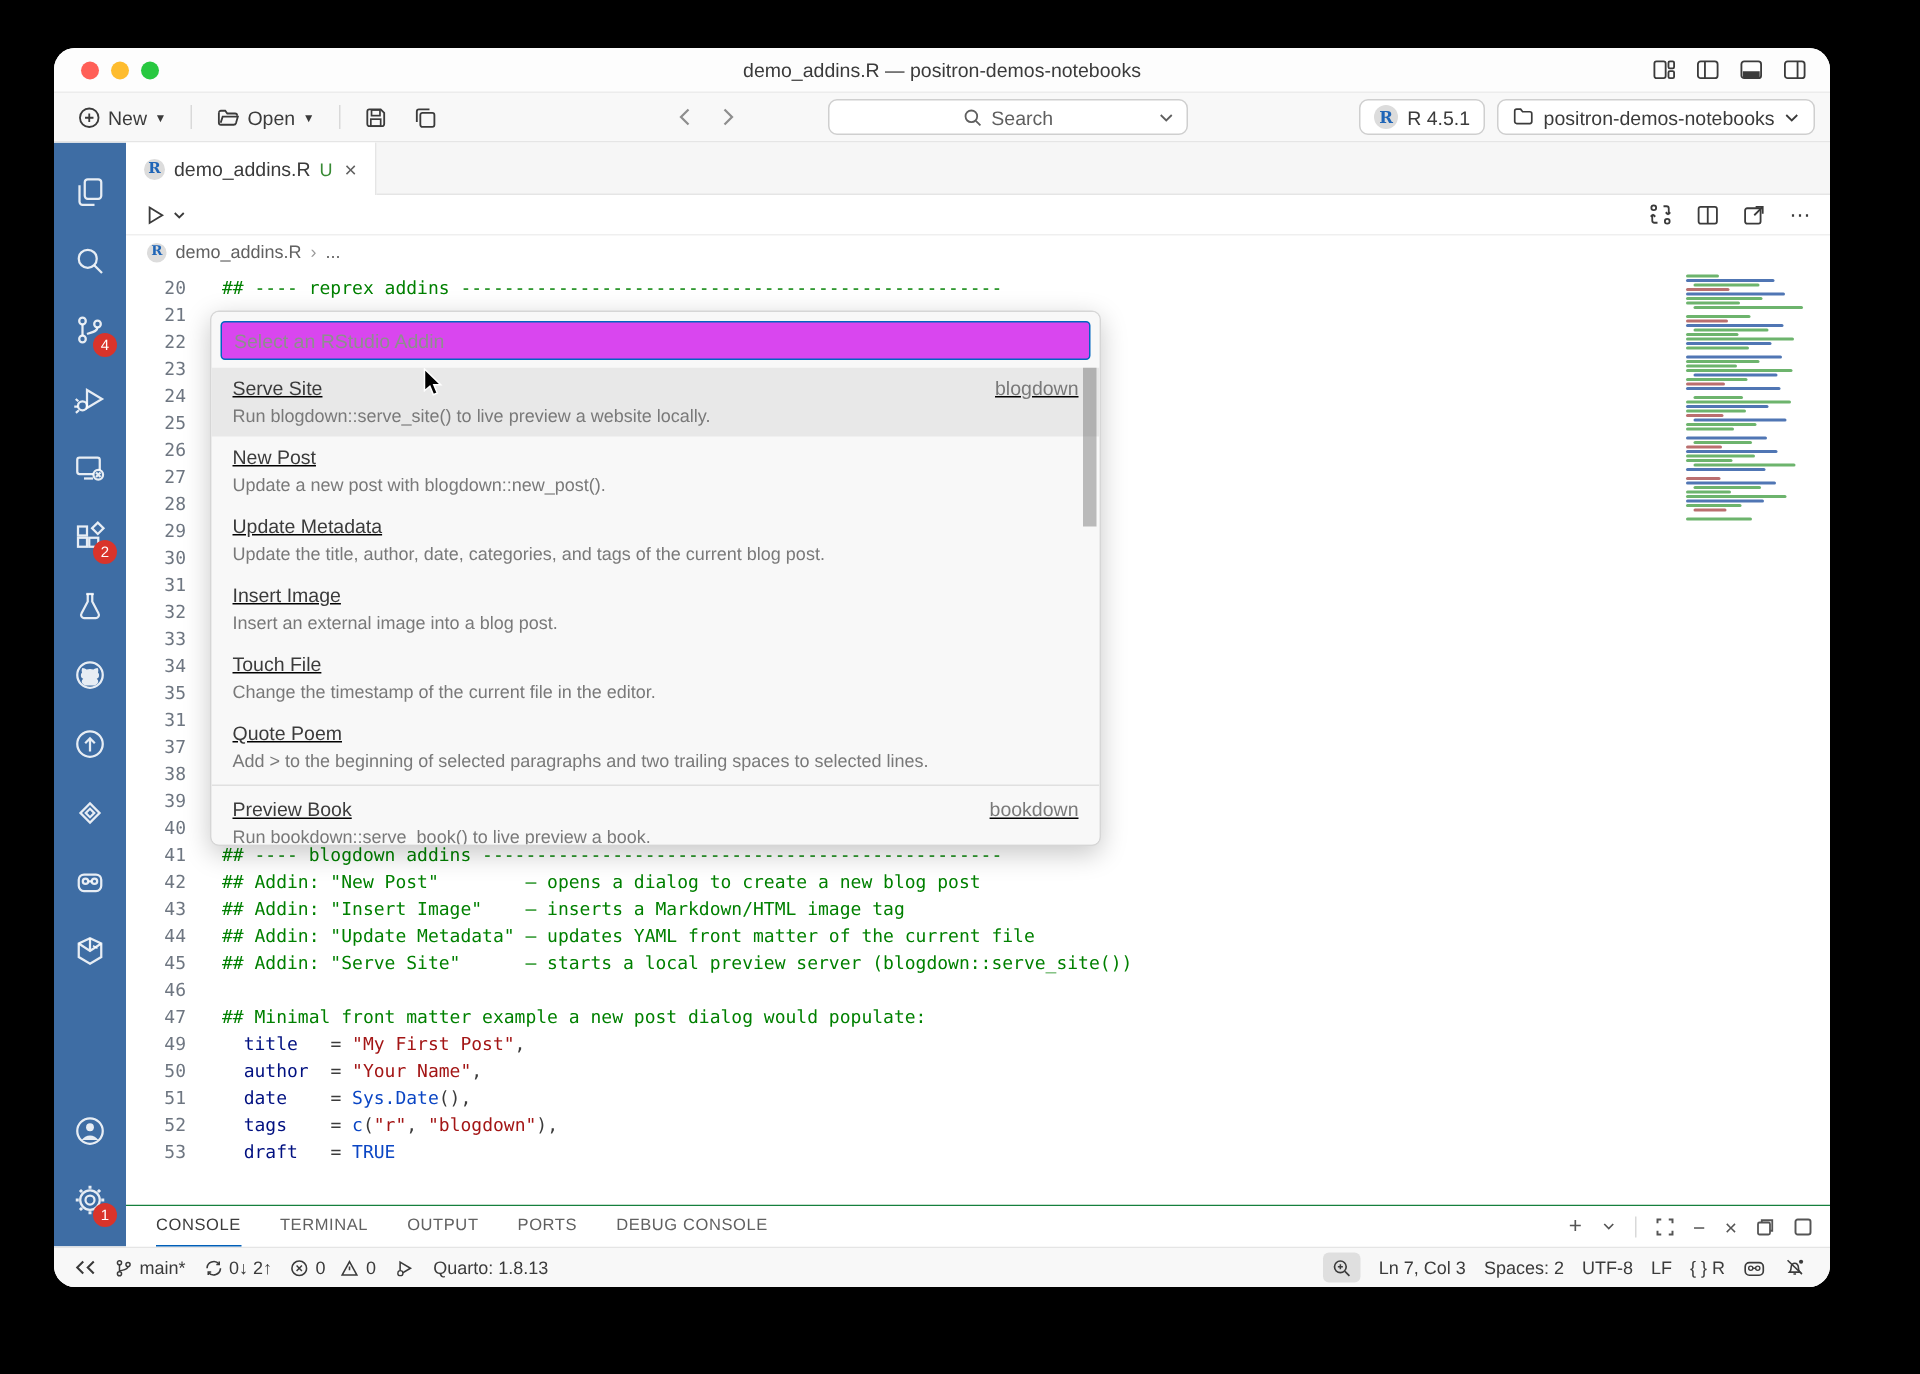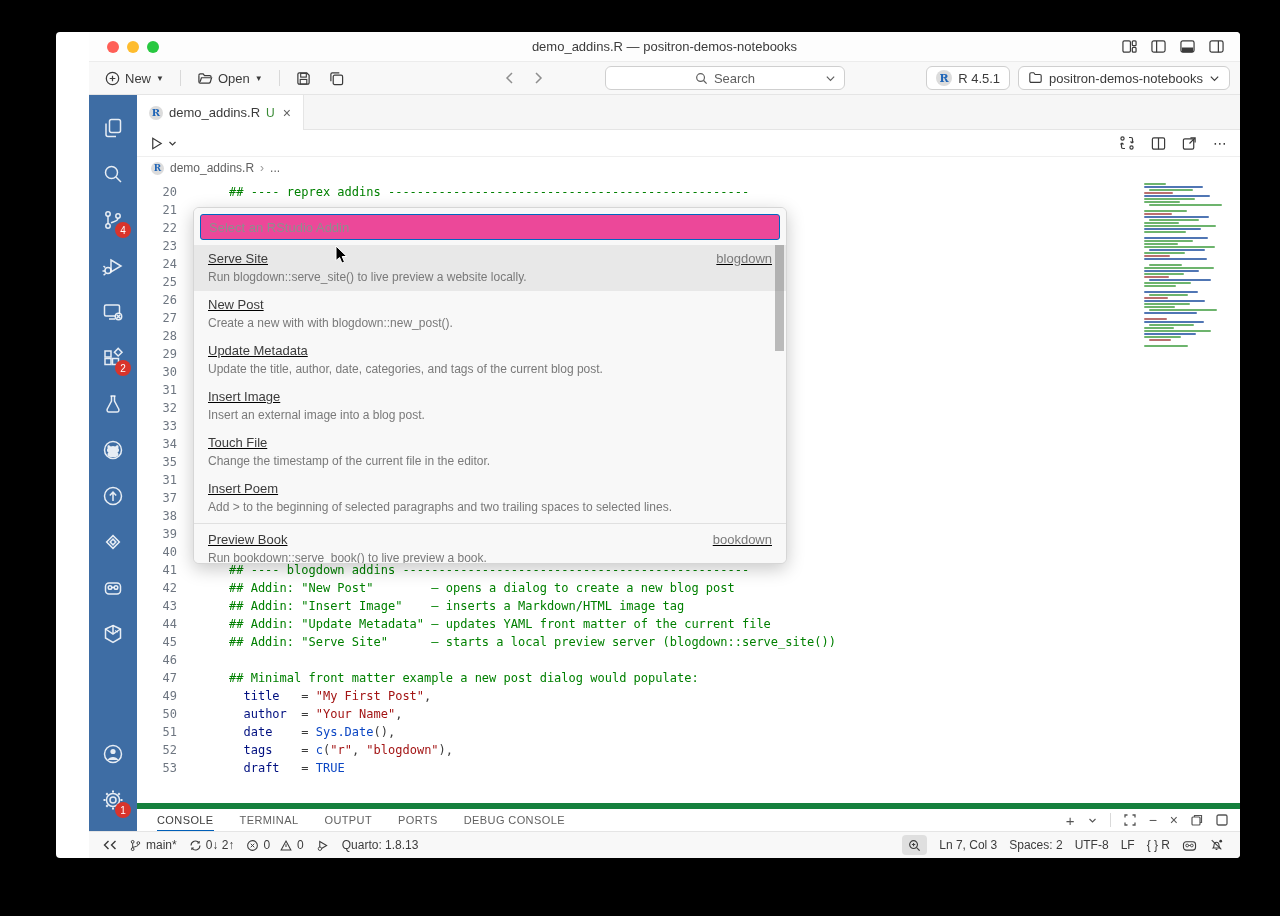--- a/index.html
+++ b/index.html
@@ -1,17 +1,17 @@
 <!DOCTYPE html>
 <html><head>
 <meta charset="utf-8">
 <style>
   * { margin:0; padding:0; box-sizing:border-box; }
   html,body { width:1280px; height:916px; background:#000; font-family:"Liberation Sans","DejaVu Sans",sans-serif; overflow:hidden; }
-  .window { position:absolute; left:56px; top:32px; width:1184px; height:826px; background:#fff; border-radius:4px; overflow:hidden; display:flex; flex-direction:column;padding-left:33px; }
+  .window { position:absolute; left:36px; top:32px; width:1184px; height:826px; background:#fff; border-radius:14px; overflow:hidden; display:flex; flex-direction:column; }
 
   
   .titlebar { height:30px; background:#fdfdfd; border-bottom:1px solid #ececec; display:flex; align-items:center; position:relative; flex:0 0 auto; }
   .traffic { display:flex; gap:8px; padding-left:18px; }
   .traffic span { width:12px; height:12px; border-radius:50%; display:block; }
   .t-red { background:#ff5f57; } .t-yellow { background:#febc2e; } .t-green { background:#28c840; }
   .win-title { position:absolute; left:0; right:0; text-align:center; font-size:13px; color:#3b3b3b; }
   .tb-right { margin-left:auto; display:flex; gap:14px; padding-right:16px; z-index:2; }
   .tb-right svg { display:block; }
 
@@ -45,47 +45,47 @@
   .tab .close { color:#616161; font-size:14px; padding:0 2px; }
 
   .edtoolbar { height:27px; display:flex; align-items:center; padding:0 12px; border-bottom:1px solid #efefef; flex:0 0 auto; }
   .ed-right { margin-left:auto; display:flex; gap:16px; align-items:center; color:#3b3b3b; }
   .breadcrumbs { height:22px; display:flex; align-items:center; gap:6px; padding:0 14px; font-size:12px; color:#616161; flex:0 0 auto; }
   .bc-sep { color:#9a9a9a; }
 
   
   .editor { flex:1; position:relative; background:#fff; overflow:hidden; font-family:"DejaVu Sans Mono","Liberation Mono",monospace; font-size:12px; }
   .code-area { padding-top:4px; }
-  .code-row { display:flex; height:18px; line-height:18px; white-space:pre;gap:28px; }
+  .code-row { display:flex; height:18px; line-height:18px; white-space:pre; }
   .code-row .ln { width:40px; text-align:right; color:#6e7681; flex:0 0 auto; }
   .code-row pre { margin-left:24px; font:inherit; }
   .tk-c { color:#008000; } .tk-v { color:#001080; } .tk-o { color:#3b3b3b; } .tk-f { color:#0b46c4; } .tk-s { color:#a31515; }
 
   .minimap { position:absolute; top:4px; right:18px; width:78px; }
   .minimap .mrow { height:2px; margin-bottom:1px; border-radius:1px; opacity:.75; }
 
   
   .quickpick { position:absolute; left:56px; top:112px; width:594px; background:#f8f8f8; border:1px solid #d6d6d6; border-radius:6px; box-shadow:0 5px 18px rgba(0,0,0,.22); z-index:20; overflow:hidden; }
   .qp-inputwrap { padding:6px 6px 5px; background:#f8f8f8; }
-  .qp-input { width:100%; height:26px; border:1.2px solid #0067c0; border-radius:3px; background:#ec4899; font-size:13px; color:#3b3b3b; padding:0 8px; outline:none; font-family:inherit; }
+  .qp-input { width:100%; height:26px; border:1.2px solid #0067c0; border-radius:3px; background:#d946ef; font-size:13px; color:#3b3b3b; padding:0 8px; outline:none; font-family:inherit; }
   .qp-input::placeholder { color:#8e8e8e; }
   .qp-list { position:relative; height:318px; overflow:hidden; background:#f8f8f8; }
   .qp-item { padding:5px 14px 6px; cursor:pointer; }
   .qp-item.selected { background:#e8e8e8; }
   .qp-row1 { display:flex; align-items:baseline;text-decoration:underline; }
   .qp-label { font-size:13px; color:#3b3b3b; line-height:17px; }
   .qp-source { margin-left:auto; font-size:13px; color:#797979; }
   .qp-desc { font-size:12px; color:#797979; line-height:16px; margin-top:2px; }
   .qp-sep { border-top:1px solid #e0e0e0; margin:2px 0; }
   .qp-scroll { position:absolute; right:2px; top:0; width:9px; height:106px; background:rgba(110,110,110,.45); border-radius:0; }
 
   .cursor-arrow { position:absolute; left:198px; top:150px; z-index:30; }
 
   
-  .panelbar { height:28px; border-top:6px solid #15803d; background:#fff; display:flex; align-items:center; padding:0 12px 0 20px; flex:0 0 auto; }
+  .panelbar { height:28px; border-top:1px solid #15803d; background:#fff; display:flex; align-items:center; padding:0 12px 0 20px; flex:0 0 auto; }
   .ptab { font-size:11px; letter-spacing:.4px; color:#616161; margin-right:26px; height:100%; display:flex; align-items:center; border-bottom:1.5px solid transparent; }
   .ptab.active { color:#3b3b3b; border-bottom-color:#005fb8; }
   .panel-actions { margin-left:auto; display:flex; align-items:center; gap:13px; color:#555; }
   .pa-sep { width:1px; height:14px; background:#d9d9d9; }
 
   
   .statusbar { height:27px; border-top:1px solid #e5e5e5; background:#f8f8f8; display:flex; align-items:center; padding:0 10px 0 8px; font-size:12px; color:#3b3b3b; flex:0 0 auto; }
   .sb-item { display:flex; align-items:center; gap:4px; padding:0 6px; height:100%; }
   .sb-right { margin-left:auto; display:flex; align-items:center; }
   .sb-zoom { background:#dfdfdf; border-radius:4px; height:20px; padding:0 6px; display:flex; align-items:center; margin-right:6px; }
@@ -473,21 +473,21 @@
               <div class="qp-row1">
                 <span class="qp-label">Serve Site</span>
                 <span class="qp-source">blogdown</span>
               </div>
               <div class="qp-desc">Run blogdown::serve_site() to live preview a website locally.</div>
             </div>
             <div class="qp-item">
               <div class="qp-row1">
                 <span class="qp-label">New Post</span>
               </div>
-              <div class="qp-desc">Create a new with with blogdown::new_post().</div>
+              <div class="qp-desc">Update a new post with blogdown::new_post().</div>
             </div>
             <div class="qp-item">
               <div class="qp-row1">
                 <span class="qp-label">Update Metadata</span>
               </div>
               <div class="qp-desc">Update the title, author, date, categories, and tags of the current blog post.</div>
             </div>
             <div class="qp-item">
               <div class="qp-row1">
                 <span class="qp-label">Insert Image</span>
@@ -495,21 +495,21 @@
               <div class="qp-desc">Insert an external image into a blog post.</div>
             </div>
             <div class="qp-item">
               <div class="qp-row1">
                 <span class="qp-label">Touch File</span>
               </div>
               <div class="qp-desc">Change the timestamp of the current file in the editor.</div>
             </div>
             <div class="qp-item">
               <div class="qp-row1">
-                <span class="qp-label">Insert Poem</span>
+                <span class="qp-label">Quote Poem</span>
               </div>
               <div class="qp-desc">Add &gt; to the beginning of selected paragraphs and two trailing spaces to selected lines.</div>
             </div>
             <div class="qp-sep"></div>
             <div class="qp-item">
               <div class="qp-row1">
                 <span class="qp-label">Preview Book</span>
                 <span class="qp-source">bookdown</span>
               </div>
               <div class="qp-desc">Run bookdown::serve_book() to live preview a book.</div>

